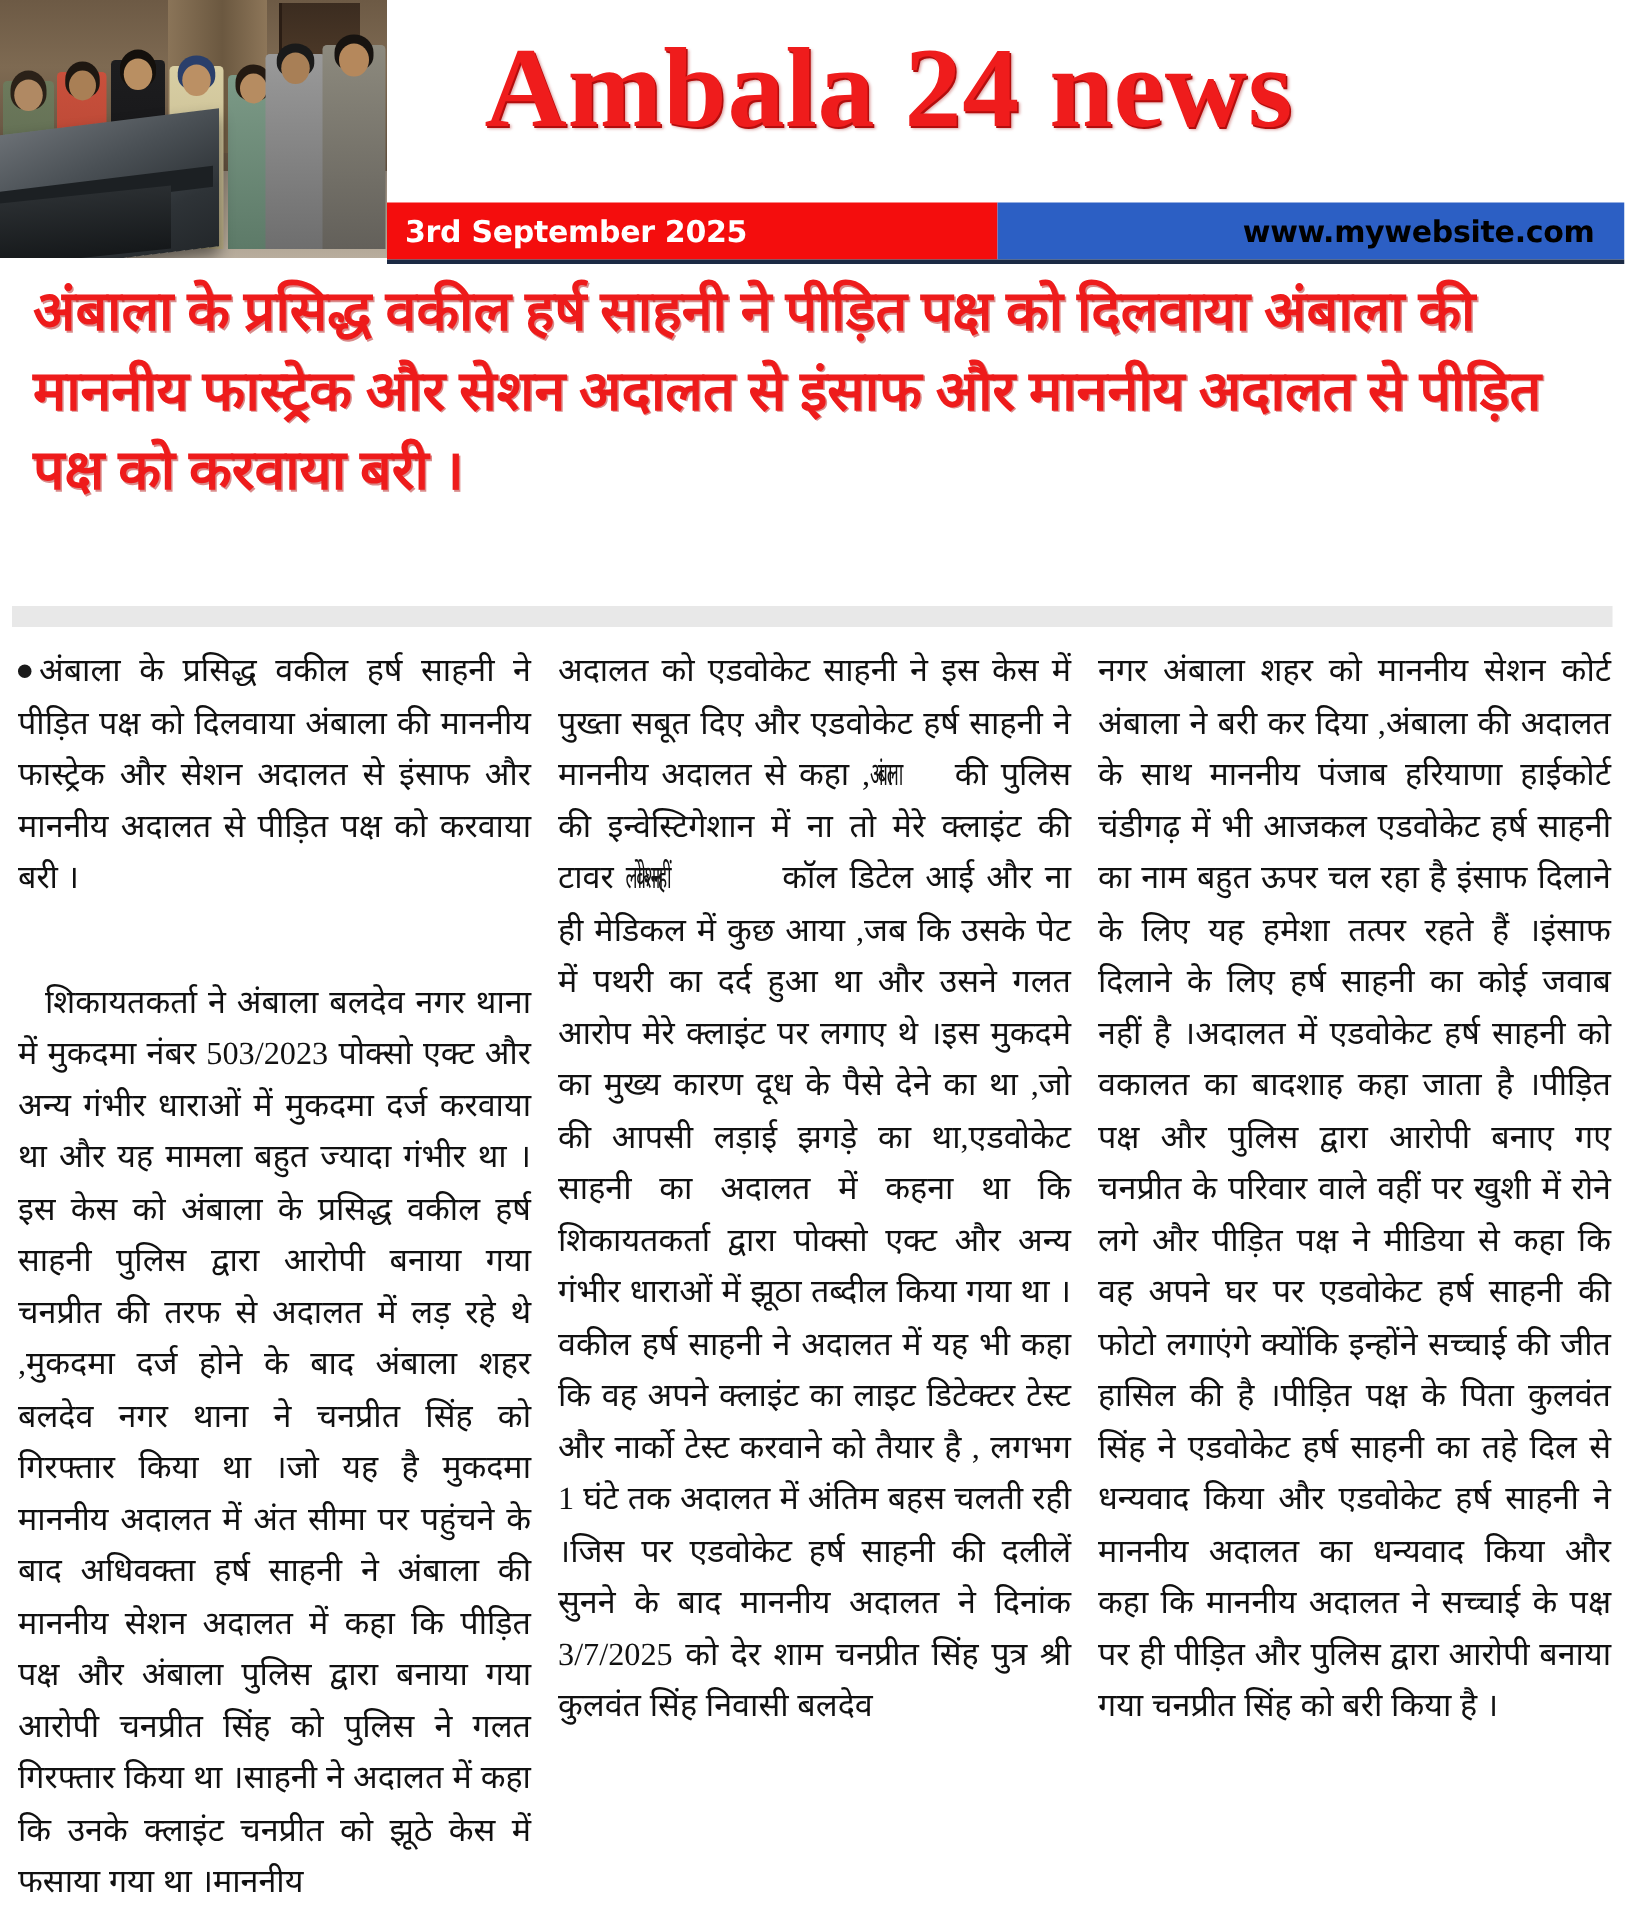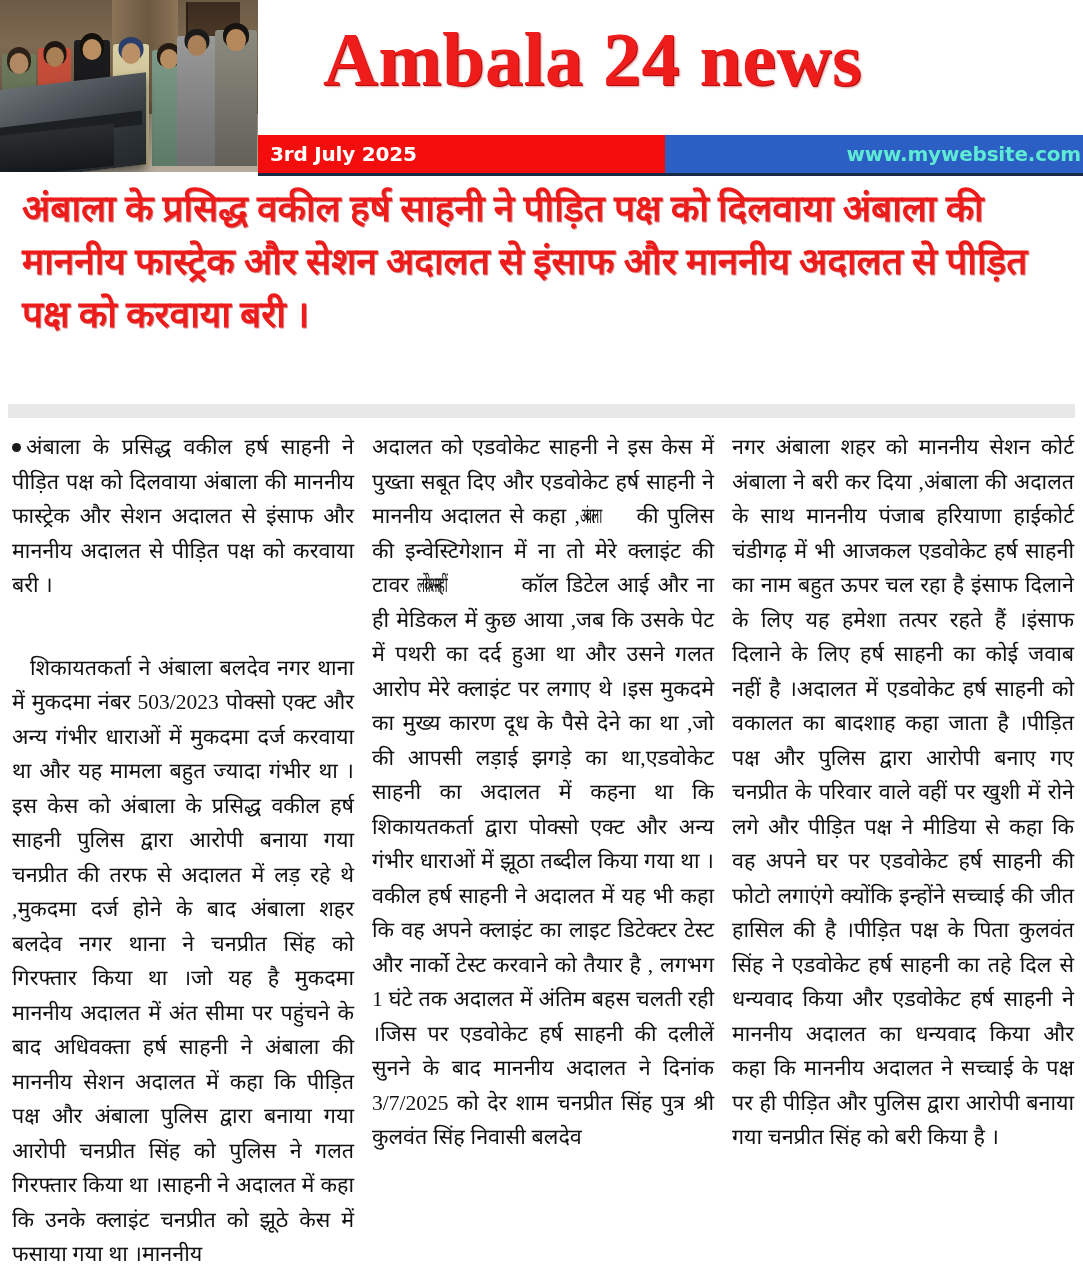--- a/index.html
+++ b/index.html
@@ -132,26 +132,26 @@
     white-space: nowrap;
   }
   .ribbon-right {
     flex: 1;
     background: #2c5fc4;
     display: flex;
     align-items: center;
     justify-content: flex-end;
   }
   .ribbon-site {
-    color: #5eead4;
+    color: #000000;
     font-family: "DejaVu Sans", sans-serif;
     font-weight: bold;
     font-size: 20px;
     letter-spacing: -0.2px;
-    padding-right: 2px;
+    padding-right: 20px;
     white-space: nowrap;
   }
   .ribbon-underline {
     position: absolute;
     left: 258px;
     top: 173px;
     width: 825px;
     height: 3px;
     background: #1b2a44;
   }
@@ -275,21 +275,21 @@
         <div class="ph-desk-front"></div>
       </div>
     </div>
 
     <div class="logo-area">
       <div class="logo-title">Ambala 24 news</div>
     </div>
 
     <div class="ribbon">
       <div class="ribbon-left">
-        <span class="ribbon-date">3rd July 2025</span>
+        <span class="ribbon-date">3rd September 2025</span>
       </div>
       <div class="ribbon-right">
         <span class="ribbon-site">www.mywebsite.com</span>
       </div>
     </div>
     <div class="ribbon-underline"></div>
   </div>
 
   <div class="headline-block">
     <h1 class="headline">अंबाला के प्रसिद्ध वकील हर्ष साहनी ने पीड़ित पक्ष को दिलवाया अंबाला की माननीय फास्ट्रेक और सेशन अदालत से इंसाफ और माननीय अदालत से पीड़ित पक्ष को करवाया बरी ।</h1>

